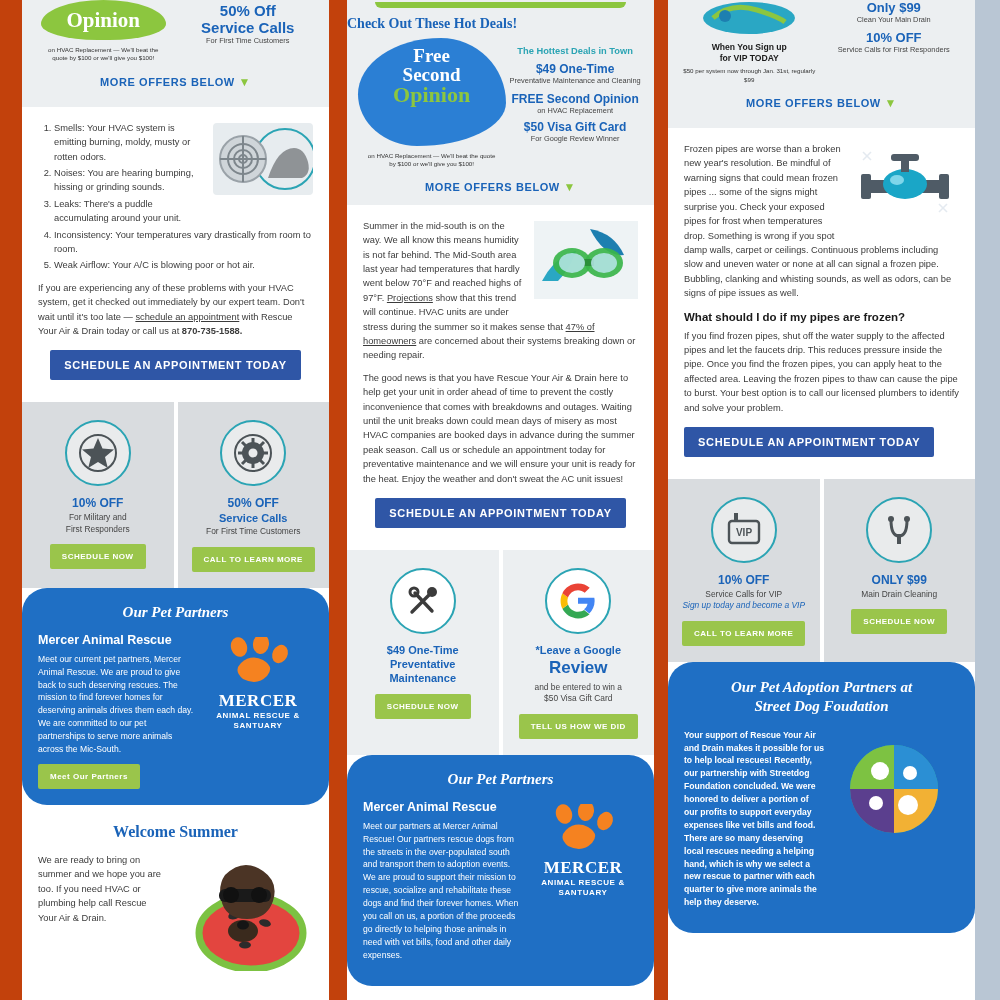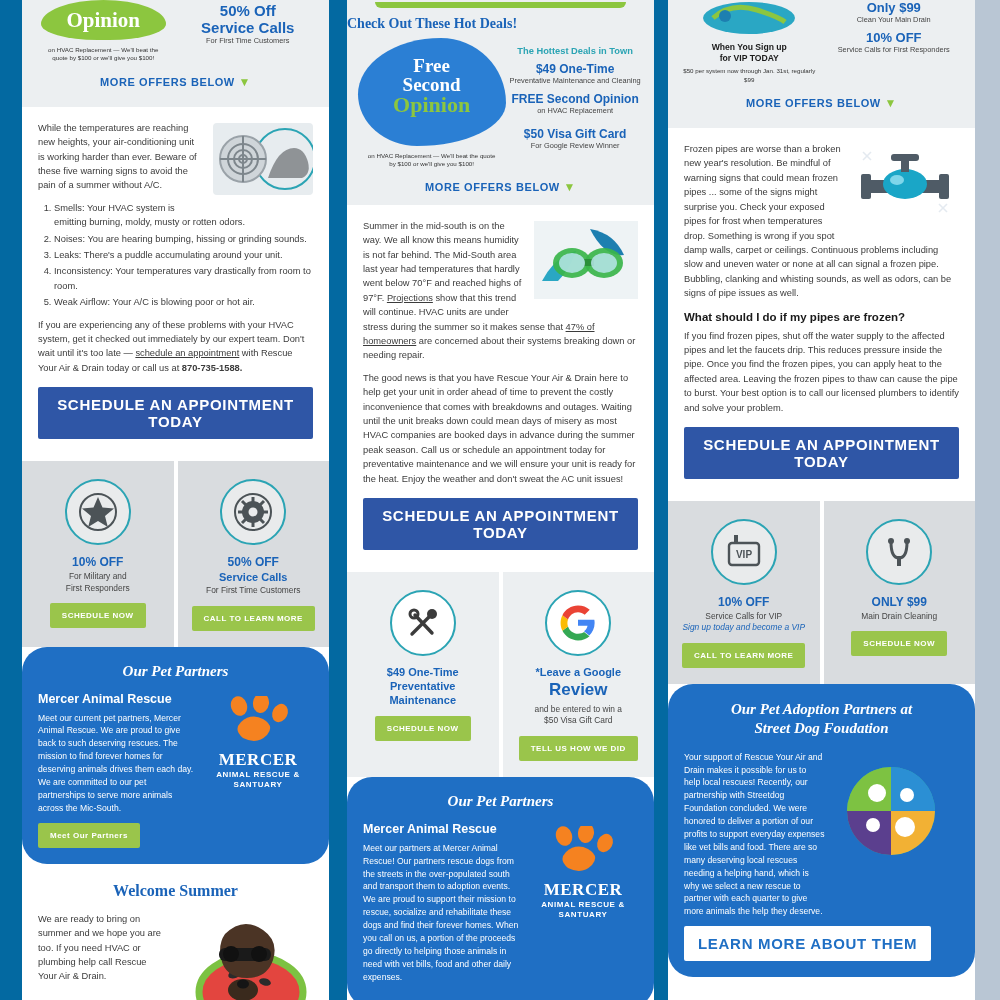--- a/index.html
+++ b/index.html
@@ -6,21 +6,21 @@
   html, body {
     margin: 0; padding: 0;
     width: 1000px; height: 1000px;
     background: #b9c6d4;
     font-family: "Liberation Sans", sans-serif;
     overflow: hidden;
   }
   .stage {
     position: relative;
     width: 892px; height: 1000px;
-    background: #0369a1;
+    background: #c2410c;
   }
   .col {
     position: absolute;
     top: 0;
     width: 307px;
     height: 1000px;
     overflow: hidden;
     background: #ffffff;
   }
   #col1 { left: 22px; }
@@ -67,21 +67,21 @@
     margin: 0 0 8px;
   }
   .sect ol { margin: 0 0 8px 0; padding-left: 16px; }
   .sect ol li { margin-bottom: 2px; }
   u { text-decoration: underline; }
 
   .btn {
     display: inline-block;
     background: #2f56a6;
     color: #fff;
-    font-size: 15px;
+    font-size: 11px;
     font-weight: bold;
     letter-spacing: .7px;
     padding: 9px 14px;
     border: none;
     border-radius: 2px;
     cursor: pointer;
     text-align: center;
   }
   .btn-green {
     display: inline-block;
@@ -134,21 +134,21 @@
     font-family: "Liberation Serif", serif;
     font-style: italic;
     font-size: 15px;
     margin: 2px 0 12px;
     font-weight: bold;
   }
   .partner h3 { font-size: 12.5px; margin: 0 0 6px; font-weight: bold; }
   .partner p { font-size: 8.6px; line-height: 1.5; margin: 0 0 8px; }
   .partner-row { display: flex; gap: 8px; }
   .partner-col { flex: 1 1 58%; }
-  .partner-logo { flex: 0 0 40%; display: flex; align-items: flex-start; padding-top: 4px;}
+  .partner-logo { flex: 0 0 40%; display: flex; align-items: flex-start; justify-content: center; padding-top: 4px;}
 
   .mercer-logo { text-align: center; color: #fff; }
   .mercer-logo .word1 { font-family: "Liberation Serif", serif; font-weight: bold; font-size: 17px; letter-spacing: .5px; line-height: 1;}
   .mercer-logo .word2 { font-size: 8px; font-weight: bold; letter-spacing: .6px; line-height: 1.25; margin-top: 2px;}
   .paws { margin-bottom: 3px; }
 
   
   .welcome {
     background: #fff;
     padding: 14px 16px 10px;
@@ -226,21 +226,20 @@
             <g stroke="#7d868c" stroke-width="2" fill="none">
               <circle cx="30" cy="36" r="15"></circle>
                 <circle cx="30" cy="36" r="9"></circle>
                 <circle cx="30" cy="36" r="4"></circle>
               <line x1="30" y1="13" x2="30" y2="59"></line>
                 <line x1="7" y1="36" x2="53" y2="36"></line>
             </g>
           </svg>
         </div>
 
-        <p>While the temperatures are reaching new heights, your air-conditioning unit is working harder than ever. Beware of these five warning signs to avoid the pain of a summer without A/C.</p>
         <ol>
           <li>Smells: Your HVAC system is emitting burning, moldy, musty or rotten odors.</li>
           <li>Noises: You are hearing bumping, hissing or grinding sounds.</li>
           <li>Leaks: There's a puddle accumulating around your unit.</li>
           <li>Inconsistency: Your temperatures vary drastically from room to room.</li>
           <li>Weak Airflow: Your A/C is blowing poor or hot air.</li>
         </ol>
         <p>
           <span>If you are experiencing any of these problems with your HVAC system, get it checked out immediately by our expert team. Don't wait until it's too late — </span><u>schedule an appointment</u><span> with Rescue Your Air &amp; Drain today or call us at </span><b>870-735-1588.</b>
         </p>
@@ -347,35 +346,35 @@
     <div class="inner">
 
       <div style="background:#eceff1;padding:2px 0 0;">
         <div style="height:6px;background:#8cc63f;margin:0 28px;border-radius:0 0 40px 40px;"></div>
         <div class="hotdeals-h">Check Out These Hot Deals!</div>
 
         <div style="display:flex;padding:0 10px 8px;">
           <div style="flex:0 0 52%;text-align:center;">
             <div style="position:relative;width:148px;height:108px;margin:0 auto;">
               <div style="position:absolute;inset:0;background:#2b7fd4;border-radius:56% 44% 60% 40%/52% 60% 40% 48%;"></div>
-              <div style="position:absolute;left:10px;right:10px;top:18px;color:#fff;">
+              <div style="position:absolute;left:10px;right:10px;top:8px;color:#fff;">
                 <div class="blob-title" style="font-size:19px;">Free</div>
                 <div class="blob-title" style="font-size:19px;">Second</div>
                 <div class="blob-title" style="font-size:22px;color:#8cc63f;">Opinion</div>
               </div>
             </div>
             <div class="fine" style="padding:6px 10px 0;">on HVAC Replacement — We'll beat the quote by $100 or we'll give you $100!</div>
           </div>
           <div style="flex:1;padding-top:8px;">
             <div class="hottest">The Hottest Deals in Town</div>
             <div class="center" style="margin-bottom:7px;">
               <div class="deal-title">$49 One-Time</div>
               <div class="deal-sub">Preventative Maintenance and Cleaning</div>
             </div>
-            <div class="center" style="margin-bottom:12px;">
+            <div class="center" style="margin-bottom:5px;">
               <div class="deal-title">FREE Second Opinion</div>
               <div class="deal-sub">on HVAC Replacement</div>
             </div>
             <div class="center">
               <div class="deal-title">$50 Visa Gift Card</div>
               <div class="deal-sub">For Google Review Winner</div>
             </div>
           </div>
         </div>
 
@@ -572,40 +571,37 @@
           <button class="btn-green">SCHEDULE NOW</button>
         </div>
       </div>
 
       <div class="partner">
         <h2 style="line-height:1.3;">
           <span>Our Pet Adoption Partners at</span><br>
           <span>Street Dog Foudation</span>
         </h2>
         <div class="partner-row">
-          <div class="partner-col" style="flex:1 1 52%;">
+          <div class="partner-col" style="flex:1 1 52%;font-weight:bold;">
             <p>Your support of Rescue Your Air and Drain makes it possible for us to help local rescues! Recently, our partnership with Streetdog Foundation concluded. We were honored to deliver a portion of our profits to support everyday expenses like vet bills and food. There are so many deserving local rescues needing a helping hand, which is why we select a new rescue to partner with each quarter to give more animals the help they deserve.</p>
           </div>
           <div class="partner-logo" style="flex:0 0 46%;">
             <svg width="120" height="112" viewBox="0 0 120 112">
               <circle cx="58" cy="56" r="44" fill="#2fb4a8"></circle>
               <path d="M14 56 a44 44 0 0 1 44 -44 l0 44z" fill="#7dc242"></path>
               <path d="M58 12 a44 44 0 0 1 44 44 l-44 0z" fill="#2b8fd4"></path>
               <path d="M58 56 l44 0 a44 44 0 0 1 -44 44z" fill="#f2b134"></path>
               <path d="M58 56 l0 44 a44 44 0 0 1 -44 -44z" fill="#5b3f8e"></path>
               <circle cx="44" cy="38" r="9" fill="#ffffff"></circle>
               <circle cx="74" cy="40" r="7" fill="#ffffff"></circle>
               <circle cx="40" cy="70" r="7" fill="#ffffff"></circle>
               <circle cx="72" cy="72" r="10" fill="#ffffff"></circle>
             </svg>
           </div>
         </div>
-        <div style="text-align:left;">
-          <button class="btn" style="background:#ffffff;color:#1f6fc4;">LEARN MORE ABOUT THEM</button>
-        </div>
       </div>
 
       <div class="welcome">
         
         
         
       </div>
 
     </div>
   </div>

